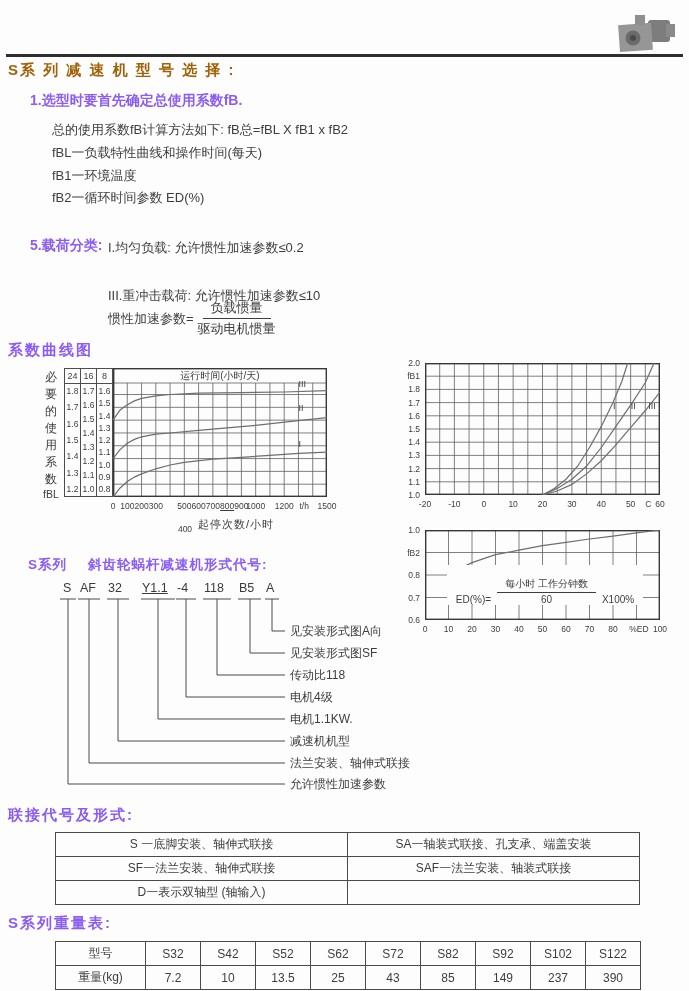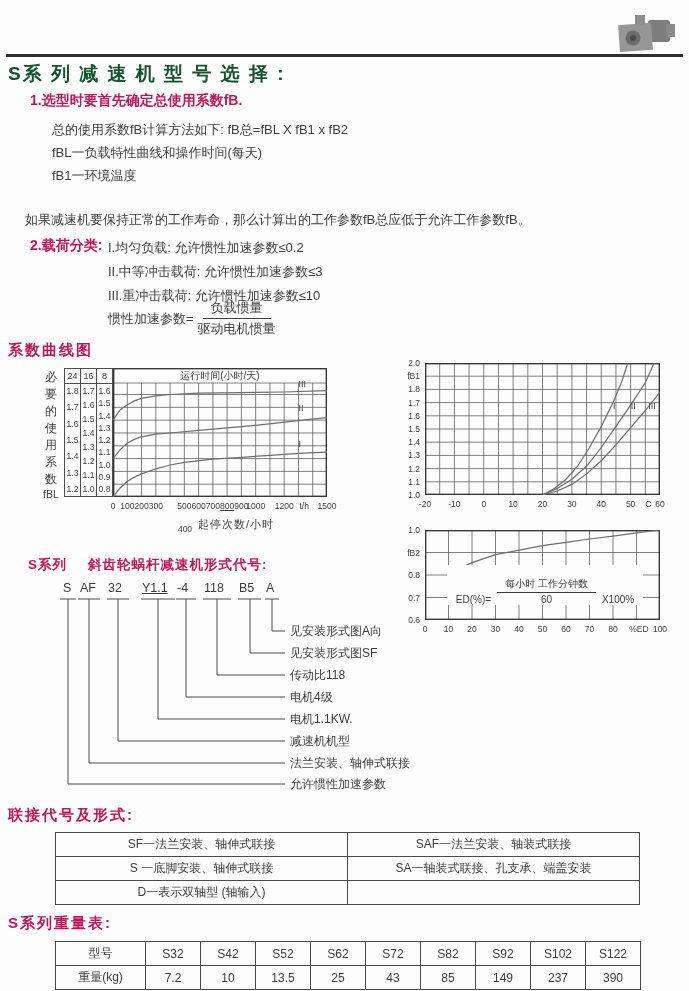--- a/index.html
+++ b/index.html
@@ -1,22 +1,22 @@
 <!DOCTYPE html>
 <html><head>
 <meta charset="utf-8">
 <style>
   html,body{margin:0;padding:0;background:#e8e8e8;}
   body{font-family:"Liberation Sans","DejaVu Sans",sans-serif;color:#3d3d3d;}
   .page{position:relative;width:689px;height:991px;background:#fdfdfd;margin:0 auto;overflow:hidden;}
   .abs{position:absolute;}
-  .b{font-weight:bold;color:#be185d;}
+  .b{font-weight:bold;color:#8b5cf6;}
   .t13{font-size:13px;} .t14{font-size:14px;}
   .hrule{left:6px;top:54px;width:677px;height:3px;background:#2f2f2f;}
-  .title{left:8px;top:61px;font-size:19px;font-weight:bold;letter-spacing:2px;color:#14532d;}
+  .title{left:8px;top:61px;font-size:15px;font-weight:bold;letter-spacing:2px;color:#a16207;}
   .frac{display:inline-flex;flex-direction:column;align-items:center;vertical-align:middle;}
   .frac .num{padding:0 8px 1px 8px;border-bottom:1.5px solid #3d3d3d;}
   .frac .den{padding-top:1px;}
   
   .plotbox{position:absolute;}
   svg .grid{stroke:#5f5f5f;stroke-width:0.8;}
   svg .frame{stroke:#383838;stroke-width:1.4;}
   svg .curve{stroke:#6e6e6e;stroke-width:1.2;fill:none;}
   svg .ctitle{font-size:10px;fill:#3d3d3d;font-family:"Liberation Sans",sans-serif;}
   svg .slab{font-size:9px;fill:#3d3d3d;font-family:"Liberation Sans",sans-serif;}
@@ -56,25 +56,24 @@
     <circle cx="21" cy="29" r="3" fill="#4a4a4a"></circle>
   </svg>
 
   <div class="abs hrule"></div>
   <div class="abs title">S系 列 减 速 机 型 号 选 择 :</div>
 
   <div class="abs b t14" style="left:30px;top:92px;">1.选型时要首先确定总使用系数fB.</div>
   <div class="abs t13" style="left:52px;top:121px;">总的使用系数fB计算方法如下:  fB总=fBL X fB1 x fB2</div>
   <div class="abs t13" style="left:52px;top:144px;">fBL一负载特性曲线和操作时间(每天)</div>
   <div class="abs t13" style="left:52px;top:167px;">fB1一环境温度</div>
-  <div class="abs t13" style="left:25px;top:211px;">如果减速机要保持正常的工作寿命，那么计算出的工作参数fB总应低于允许工作参数fB。</div>
-
-  <div class="abs b t14" style="left:30px;top:237px;">2.载荷分类:</div>
+  <div class="abs t13" style="left:52px;top:189px;">fB2一循环时间参数  ED(%)</div>
+
+  <div class="abs b t14" style="left:30px;top:237px;">5.载荷分类:</div>
   <div class="abs t13" style="left:108px;top:239px;">I.均匀负载:  允许惯性加速参数≤0.2</div>
-  <div class="abs t13" style="left:108px;top:263px;">II.中等冲击载荷:  允许惯性加速参数≤3</div>
   <div class="abs t13" style="left:108px;top:287px;">III.重冲击载荷:  允许惯性加速参数≤10</div>
   <div class="abs t13" style="left:108px;top:299px;display:flex;align-items:center;gap:4px;">
     <span>惯性加速参数=</span>
     <span class="frac">
       <span class="num">负载惯量</span>
       <span class="den">驱动电机惯量</span>
     </span>
   </div>
 
   <div class="abs b" style="left:8px;top:341px;font-size:15px;letter-spacing:2px;">系数曲线图</div>
@@ -334,26 +333,26 @@
   <div class="code-label" style="top:689px;">电机4级</div>
   <div class="code-label" style="top:711px;">电机1.1KW.</div>
   <div class="code-label" style="top:733px;">减速机机型</div>
   <div class="code-label" style="top:755px;">法兰安装、轴伸式联接</div>
   <div class="code-label" style="top:776px;">允许惯性加速参数</div>
 
   <div class="abs b" style="left:8px;top:806px;font-size:15px;letter-spacing:2px;">联接代号及形式:</div>
   <table id="conn-table">
     <tbody id="conn-tbody">
         <tr>
+          <td>S 一底脚安装、轴伸式联接</td>
+          <td>SA一轴装式联接、孔支承、端盖安装</td>
+        </tr>
+        <tr>
           <td>SF一法兰安装、轴伸式联接</td>
           <td>SAF一法兰安装、轴装式联接</td>
-        </tr>
-        <tr>
-          <td>S 一底脚安装、轴伸式联接</td>
-          <td>SA一轴装式联接、孔支承、端盖安装</td>
         </tr>
         <tr>
           <td>D一表示双轴型 (轴输入)</td>
           <td></td>
         </tr>
       </tbody>
   </table>
 
   <div class="abs b" style="left:8px;top:914px;font-size:15px;letter-spacing:2px;">S系列重量表:</div>
   <table id="weight-table">

